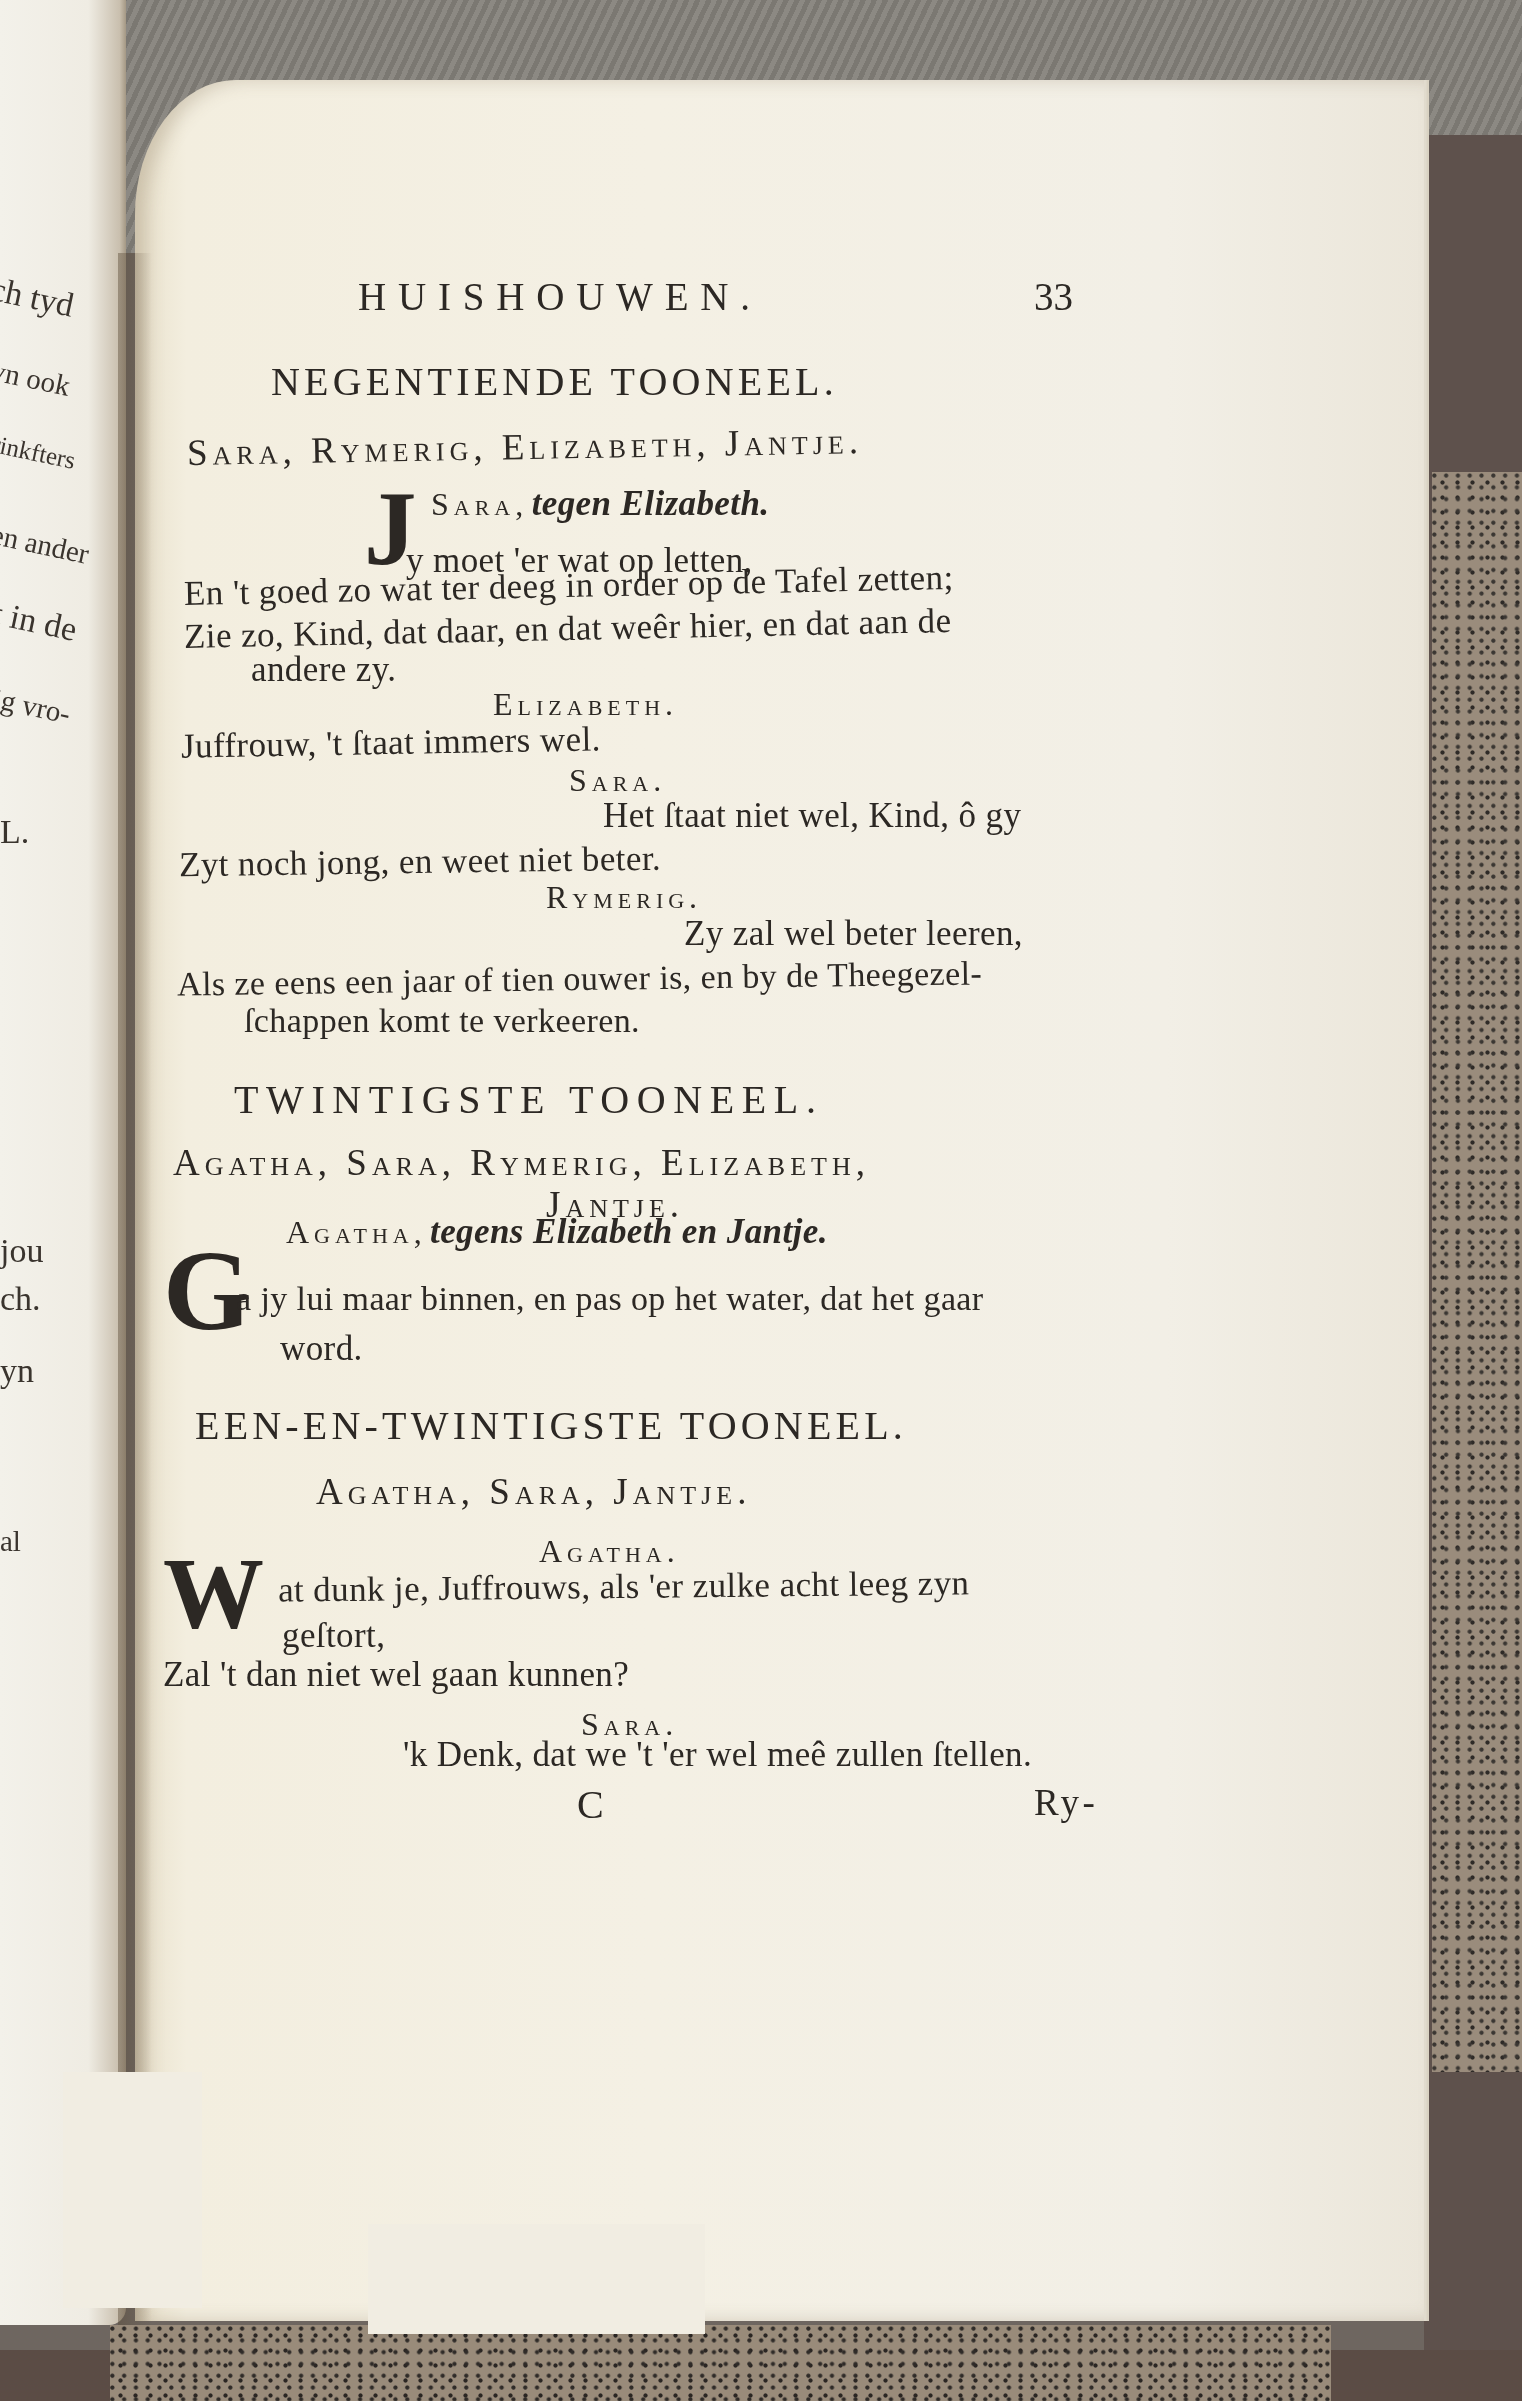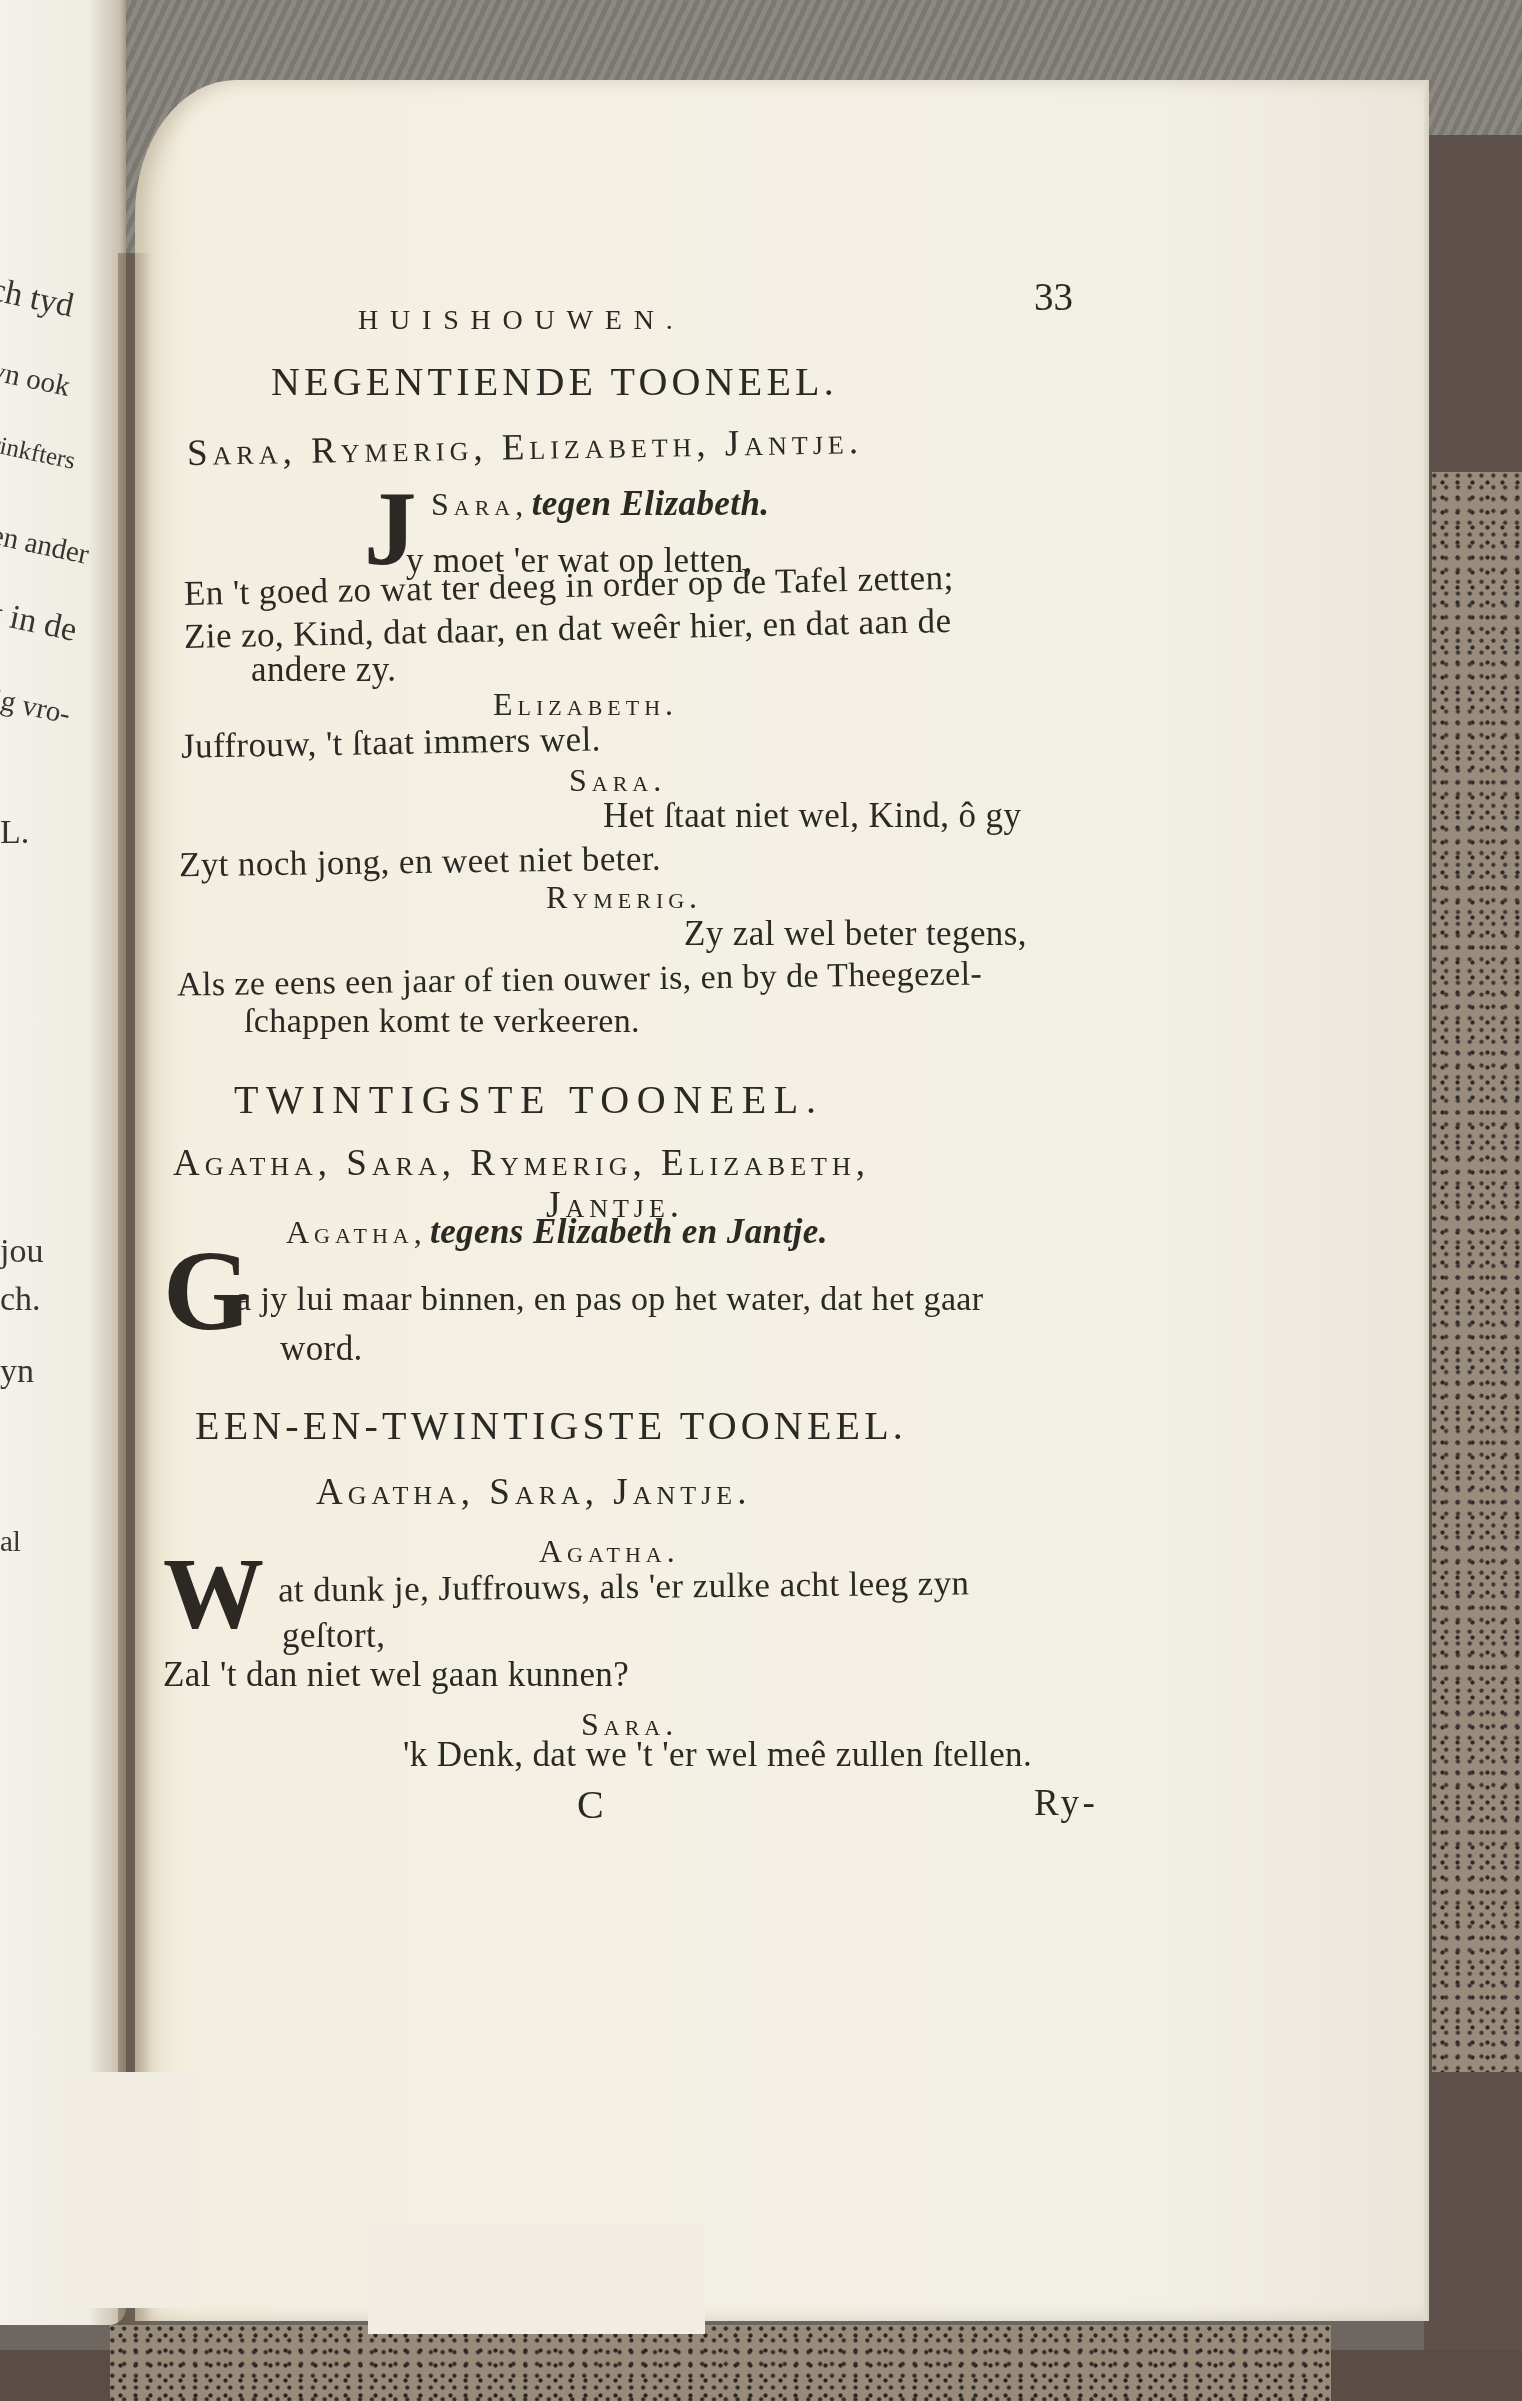--- a/index.html
+++ b/index.html
@@ -54,21 +54,21 @@
     background:linear-gradient(90deg,#e9e1cc 0%,#f3eedf 4%,#f4f0e4 40%,#f2efe6 80%,#ebe6da 100%);
     border-top-left-radius:101px 135px;
     box-shadow:inset 11.8px 0 17px rgba(120,100,70,0.25), 2.5px 0 0 #e1dbcd, 5px 0 0 #d9d2c2;
   }
   .gutter-shadow {
     position:absolute; left:118px; top:253px; width:34px; height:2072px;
     background:linear-gradient(90deg,rgba(90,75,55,0.45),rgba(90,75,55,0));
   }
 
   .t { position:absolute; white-space:nowrap; color:#2c2824; }
-  .runhead { font-size:28px; letter-spacing:11.8px;margin-top:30px; }
+  .runhead { font-size:39px; letter-spacing:11.8px; }
   .pagenum { font-size:39px; }
   .scene { font-size:40px; letter-spacing:4.2px; }
   .cast { font-size:37px; letter-spacing:5px; font-variant:small-caps; }
   .speaker { font-size:32px; letter-spacing:5px; font-variant:small-caps; }
   .verse { font-size:35px; letter-spacing:0.4px; }
   .stage { font-style:italic; font-weight:bold; letter-spacing:0.4px;text-align:right; }
   .dropcap { font-size:126px; line-height:1; font-weight:bold; }
   .catch { font-size:37px; letter-spacing:3.4px; }
 
   .redact { position:absolute; background:#f1ede2; }
@@ -116,21 +116,21 @@
 <div class="t verse" style="left:251px;top:650px;">andere zy.</div>
 
 <div class="t speaker" style="left:493px;top:686px;">Elizabeth.</div>
 <div class="t verse" style="left:181px;top:723px;transform:rotate(-1deg);">Juffrouw, 't ſtaat immers wel.</div>
 
 <div class="t speaker" style="left:569px;top:762px;">Sara.</div>
 <div class="t verse" style="left:591px;top:796px;margin-left:12px;">Het ſtaat niet wel, Kind, ô gy</div>
 <div class="t verse" style="left:179px;top:842px;transform:rotate(-0.8deg);">Zyt noch jong, en weet niet beter.</div>
 
 <div class="t speaker" style="left:518px;top:879px;margin-left:28px;">Rymerig.</div>
-<div class="t verse" style="left:684px;top:914px;">Zy zal wel beter tegens,</div>
+<div class="t verse" style="left:684px;top:914px;">Zy zal wel beter leeren,</div>
 <div class="t verse" style="left:177px;top:960px;font-size:34px;transform:rotate(-0.8deg);">Als ze eens een jaar of tien ouwer is, en by de Theegezel-</div>
 <div class="t verse" style="left:244px;top:1002px;font-size:34px;">ſchappen komt te verkeeren.</div>
 
 <div class="t scene" style="left:234px;top:1076px;letter-spacing:7.6px;">TWINTIGSTE TOONEEL.</div>
 <div class="t cast" style="left:173px;top:1141px;">Agatha, Sara, Rymerig, Elizabeth,</div>
 <div class="t cast" style="left:546px;top:1183px;">Jantje.</div>
 
 <div class="t dropcap" style="left:163px;top:1234px;font-size:114px;">G</div>
 <div class="t" style="left:286px;top:1212px;">
   <span class="speaker">Agatha,</span>

